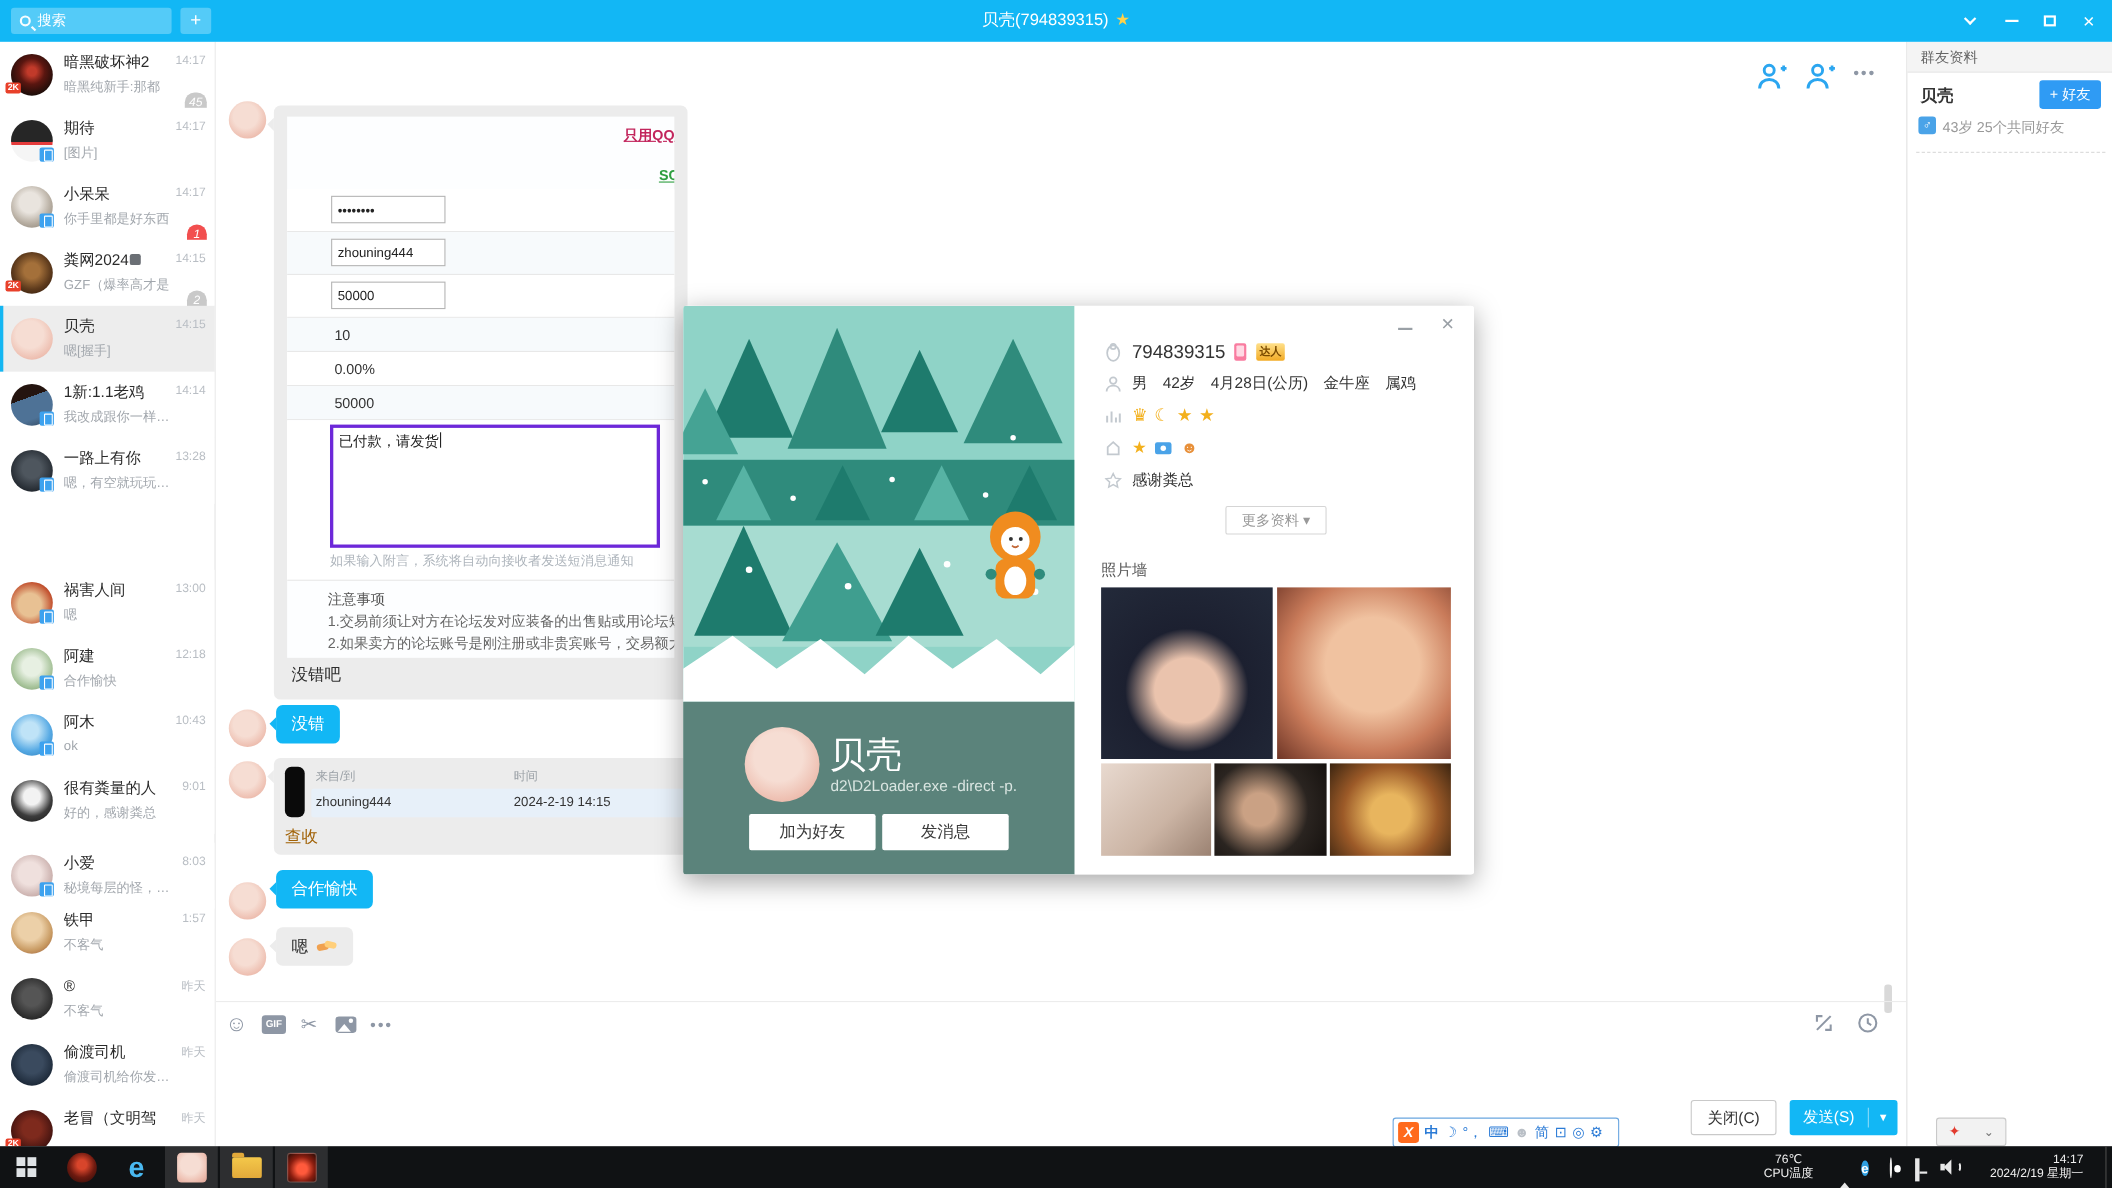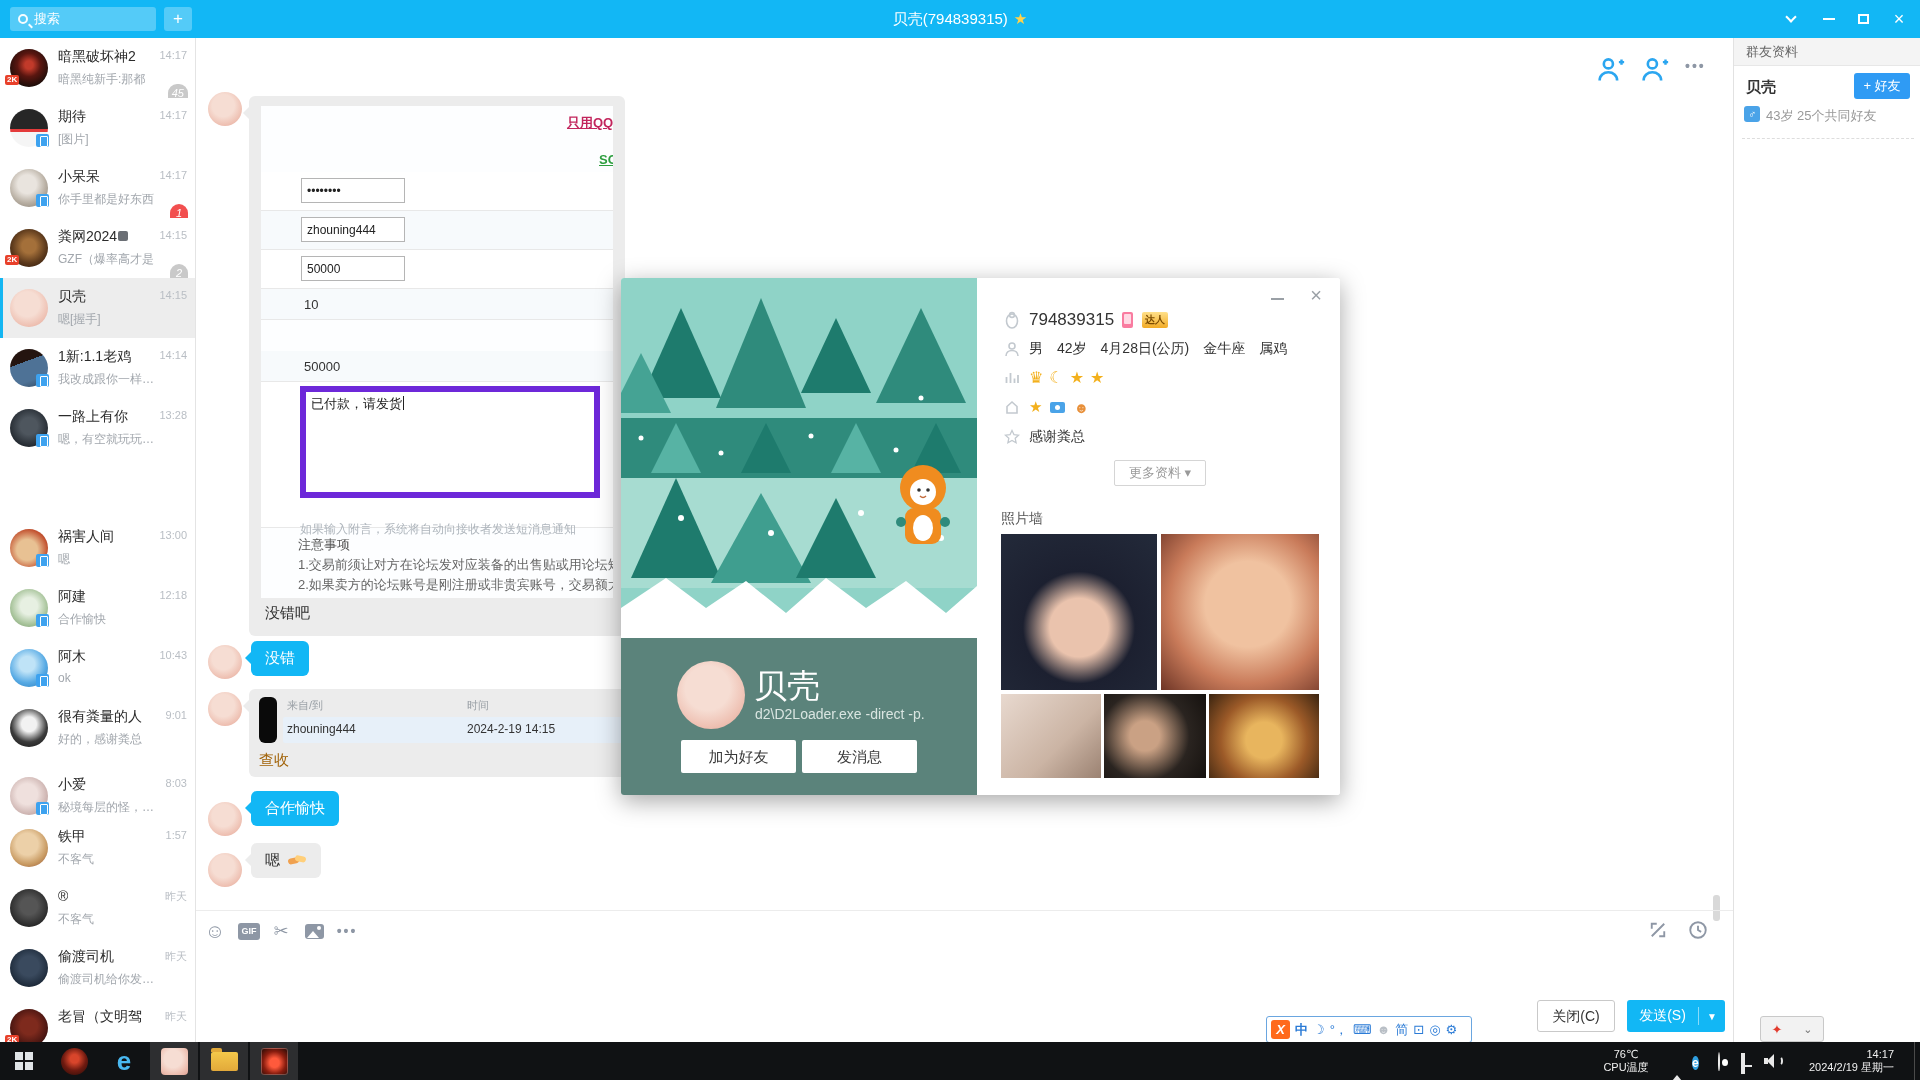--- a/index.html
+++ b/index.html
@@ -65,23 +65,23 @@
   .bub-blue { position:absolute; background:#12b7f5; border-radius:6px; color:#fff; font-size:15px; padding:8px 14px; }
   .bub-blue::before { content:""; position:absolute; left:-6px; top:11px; border:6px solid transparent; border-right-color:#12b7f5; border-left:0; }
 
   
   .formcard { position:absolute; left:12px; top:10px; width:352px; height:492px; background:#fdfeff; overflow:hidden; }
   .frow { position:absolute; left:0; width:480px; border-bottom:1px solid #e8e8e8; }
   .flink1 { position:absolute; left:306px; top:8px; font-size:13px; color:#c2255c; font-weight:bold; text-decoration:underline; white-space:nowrap; }
   .flink2 { position:absolute; left:338px; top:46px; font-size:13px; color:#2e9e3f; font-weight:bold; text-decoration:underline; white-space:nowrap; }
   .finput { position:absolute; left:40px; top:6px; width:104px; height:25px; border:1px solid #b5b5b5; background:#fff; font-size:12px; padding:0 5px; color:#222; font-family:inherit; }
   .ftext { position:absolute; left:43px; top:8px; font-size:13px; color:#333; }
-  .ftarea { position:absolute; left:39px; top:4px; width:300px; height:112px; border:6px solid #6d28d9; background:#fff; font-size:13px; color:#222; padding:3px 5px; }
+  .ftarea { position:absolute; left:39px; top:4px; width:300px; height:112px; border:3px solid #6d28d9; background:#fff; font-size:13px; color:#222; padding:3px 5px; }
   .caret { display:inline-block; width:1px; height:14px; background:#222; vertical-align:-2px; margin-left:1px; }
-  .fhint { position:absolute; left:39px; top:19px; font-size:12px; color:#aeb5bc; white-space:nowrap; }
+  .fhint { position:absolute; left:39px; top:0; font-size:12px; color:#aeb5bc; white-space:nowrap; }
   .fnote-t { position:absolute; left:37px; font-size:13px; color:#555; white-space:nowrap; }
   .fnote { position:absolute; left:37px; font-size:13px; color:#666; white-space:nowrap; }
   .b1tail { position:absolute; left:16px; top:508px; font-size:15px; color:#2f2f2f; }
 
   
   .rec-black { position:absolute; left:10px; top:8px; width:18px; height:46px; background:#0a0a0a; border-radius:6px; }
   .rec-h { position:absolute; top:9px; font-size:11px; color:#9aa0a6; }
   .rec-band { position:absolute; left:34px; top:28px; width:420px; height:26px; background:#e7f0f9; border-radius:2px; }
   .rec-v { position:absolute; top:33px; font-size:12px; color:#333; }
   .rec-tail { position:absolute; left:10px; top:62px; font-size:15px; color:#a16207; }
@@ -346,20 +346,23 @@
           <input class="finput" readonly="" value="••••••••" style="">
         </div>
         <div class="frow" style="top:105px;height:39px;background:#f7fafc;">
           <input class="finput" readonly="" value="zhouning444" style="">
         </div>
         <div class="frow" style="top:144px;height:39px;background:#fff;">
           <input class="finput" readonly="" value="50000" style="">
         </div>
         <div class="frow" style="top:183px;height:31px;background:#f7fafc;">
           <span class="ftext">10</span>
+        </div>
+        <div class="frow" style="top:214px;height:31px;background:#fff;">
+          <span class="ftext">0.00%</span>
         </div>
         <div class="frow" style="top:245px;height:31px;background:#f7fafc;">
           <span class="ftext">50000</span>
         </div>
         <div class="frow" style="top:276px;height:120px;background:#fff;border-bottom:none;">
           <div class="ftarea"><span>已付款，请发货</span><span class="caret"></span></div>
         </div>
         <div class="frow" style="top:396px;height:26px;background:#fff;">
           <span class="fhint">如果输入附言，系统将自动向接收者发送短消息通知</span>
         </div>

